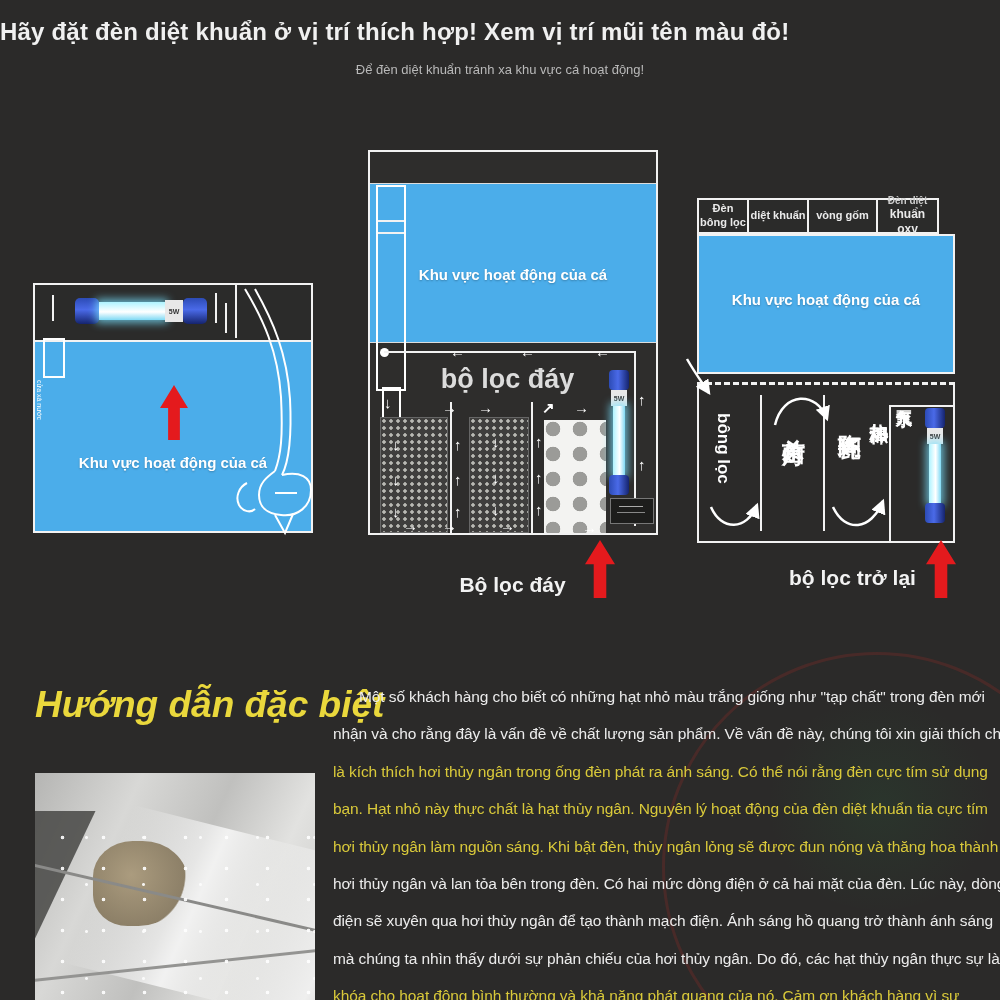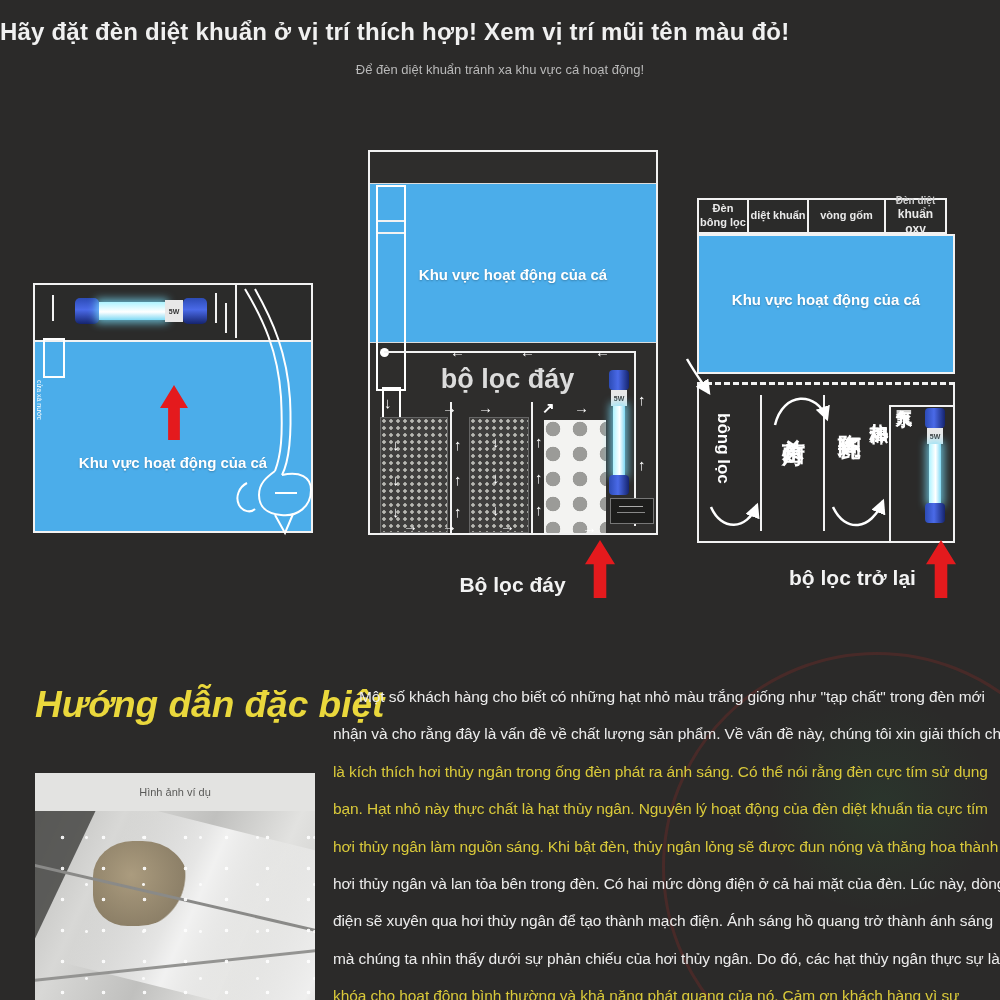--- a/index.html
+++ b/index.html
@@ -208,21 +208,21 @@
 
   <div style="position:absolute;left:697px;top:198px;width:258px;height:402px;">
 
     <div class="cellrow" style="left:0;top:0;width:258px;height:36px;">
       <div class="cell" style="width:50px;">
           <span>Đèn bông lọc</span>
         </div>
       <div class="cell" style="width:60px;text-align:center;">
           <span>diệt khuẩn</span>
         </div>
-      <div class="cell" style="width:77px;">
+      <div class="cell" style="width:69px;">
           <span>vòng gốm</span>
         </div>
       <div class="cell" style="width:63px;">
         <span style="font-size:10px;color:#cfcfcf;">Đèn diệt</span>
         <span style="font-size:12px;">khuẩn oxy</span>
       </div>
     </div>
 
     <div class="water" style="position:absolute;left:0;top:36px;width:254px;height:136px;border:2px solid #f2f2f2;">
       <div class="wlabel" style="top:55px;">Khu vực hoạt động của cá</div>
@@ -263,21 +263,20 @@
 
   <div class="g-head" style="left:35px;top:684px;font-style:italic;">Hướng dẫn đặc biệt</div>
 
   <div class="photo">
     <div class="corner"></div>
     <div class="glass"></div>
     <div class="blob"></div>
     <div class="wire1"></div>
     <div class="wire2"></div>
     <div class="dots"></div>
-    <div class="strip">Hình ảnh ví dụ</div>
   </div>
 
   <div class="para">
     <div class="ln w ind">Một số khách hàng cho biết có những hạt nhỏ màu trắng giống như "tạp chất" trong đèn mới</div>
     <div class="ln w">nhận và cho rằng đây là vấn đề về chất lượng sản phẩm. Về vấn đề này, chúng tôi xin giải thích cho</div>
     <div class="ln y">là kích thích hơi thủy ngân trong ống đèn phát ra ánh sáng. Có thể nói rằng đèn cực tím sử dụng</div>
     <div class="ln y">bạn. Hạt nhỏ này thực chất là hạt thủy ngân. Nguyên lý hoạt động của đèn diệt khuẩn tia cực tím</div>
     <div class="ln y">hơi thủy ngân làm nguồn sáng. Khi bật đèn, thủy ngân lỏng sẽ được đun nóng và thăng hoa thành</div>
     <div class="ln w">hơi thủy ngân và lan tỏa bên trong đèn. Có hai mức dòng điện ở cả hai mặt của đèn. Lúc này, dòng</div>
     <div class="ln w">điện sẽ xuyên qua hơi thủy ngân để tạo thành mạch điện. Ánh sáng hồ quang trở thành ánh sáng</div>

